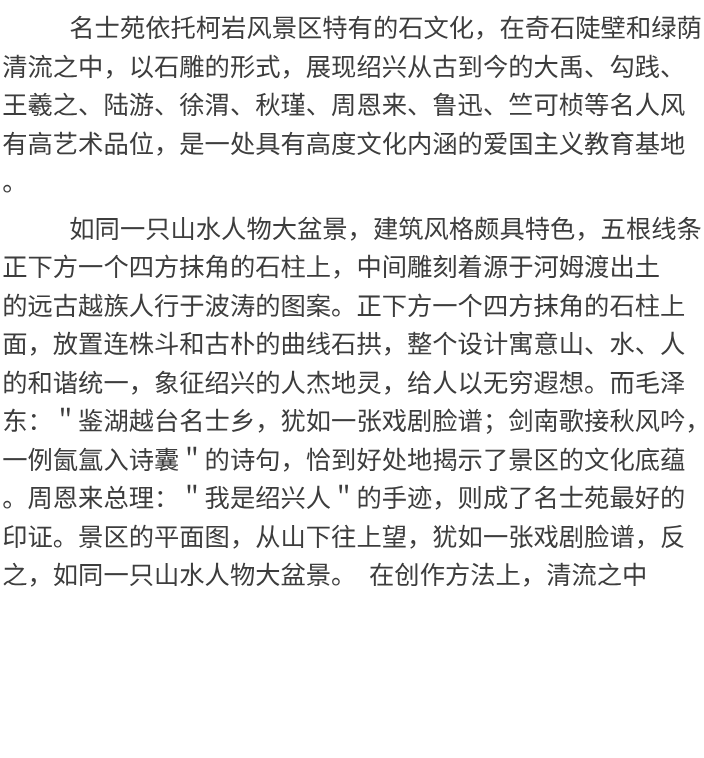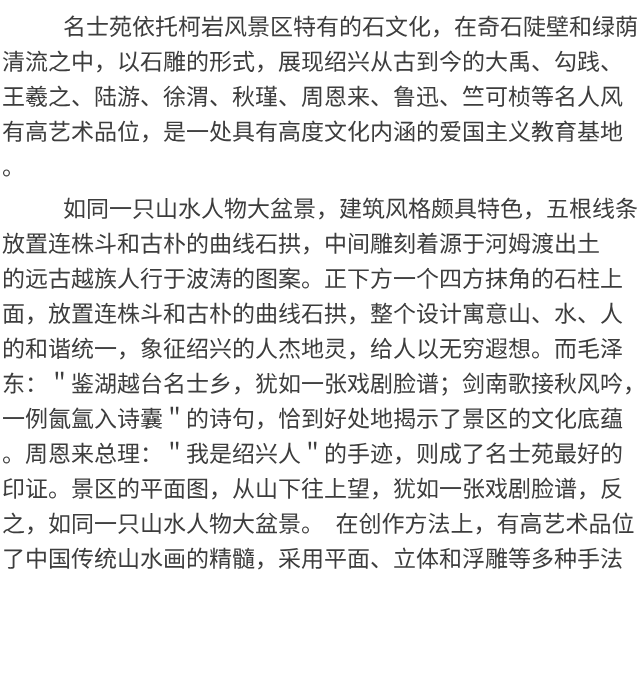--- a/index.html
+++ b/index.html
@@ -44,25 +44,24 @@
   <div class="doc">
     <div class="para">
       <div class="line">名士苑依托柯岩风景区特有的石文化，在奇石陡壁和绿荫</div>
       <div class="line">清流之中，以石雕的形式，展现绍兴从古到今的大禹、勾践、</div>
       <div class="line">王羲之、陆游、徐渭、秋瑾、周恩来、鲁迅、竺可桢等名人风</div>
       <div class="line">有高艺术品位，是一处具有高度文化内涵的爱国主义教育基地</div>
       <div class="line">。</div>
     </div>
     <div class="para">
       <div class="line">如同一只山水人物大盆景，建筑风格颇具特色，五根线条</div>
-      <div class="line">放置连株斗和古朴的曲线石拱，中间雕刻着源于河姆渡出土</div>
+      <div class="line">正下方一个四方抹角的石柱上，中间雕刻着源于河姆渡出土</div>
       <div class="line">的远古越族人行于波涛的图案。正下方一个四方抹角的石柱上</div>
       <div class="line">面，放置连株斗和古朴的曲线石拱，整个设计寓意山、水、人</div>
       <div class="line">的和谐统一，象征绍兴的人杰地灵，给人以无穷遐想。而毛泽</div>
       <div class="line">东：＂鉴湖越台名士乡，犹如一张戏剧脸谱；剑南歌接秋风吟，</div>
       <div class="line">一例氤氲入诗囊＂的诗句，恰到好处地揭示了景区的文化底蕴</div>
       <div class="line">。周恩来总理：＂我是绍兴人＂的手迹，则成了名士苑最好的</div>
       <div class="line">印证。景区的平面图，从山下往上望，犹如一张戏剧脸谱，反</div>
-      <div class="line">之，如同一只山水人物大盆景。　在创作方法上，有高艺术品位</div>
-      <div class="line">了中国传统山水画的精髓，采用平面、立体和浮雕等多种手法</div>
+      <div class="line">之，如同一只山水人物大盆景。　在创作方法上，清流之中</div>
     </div>
   </div>
 </div>
 
 </body></html>

